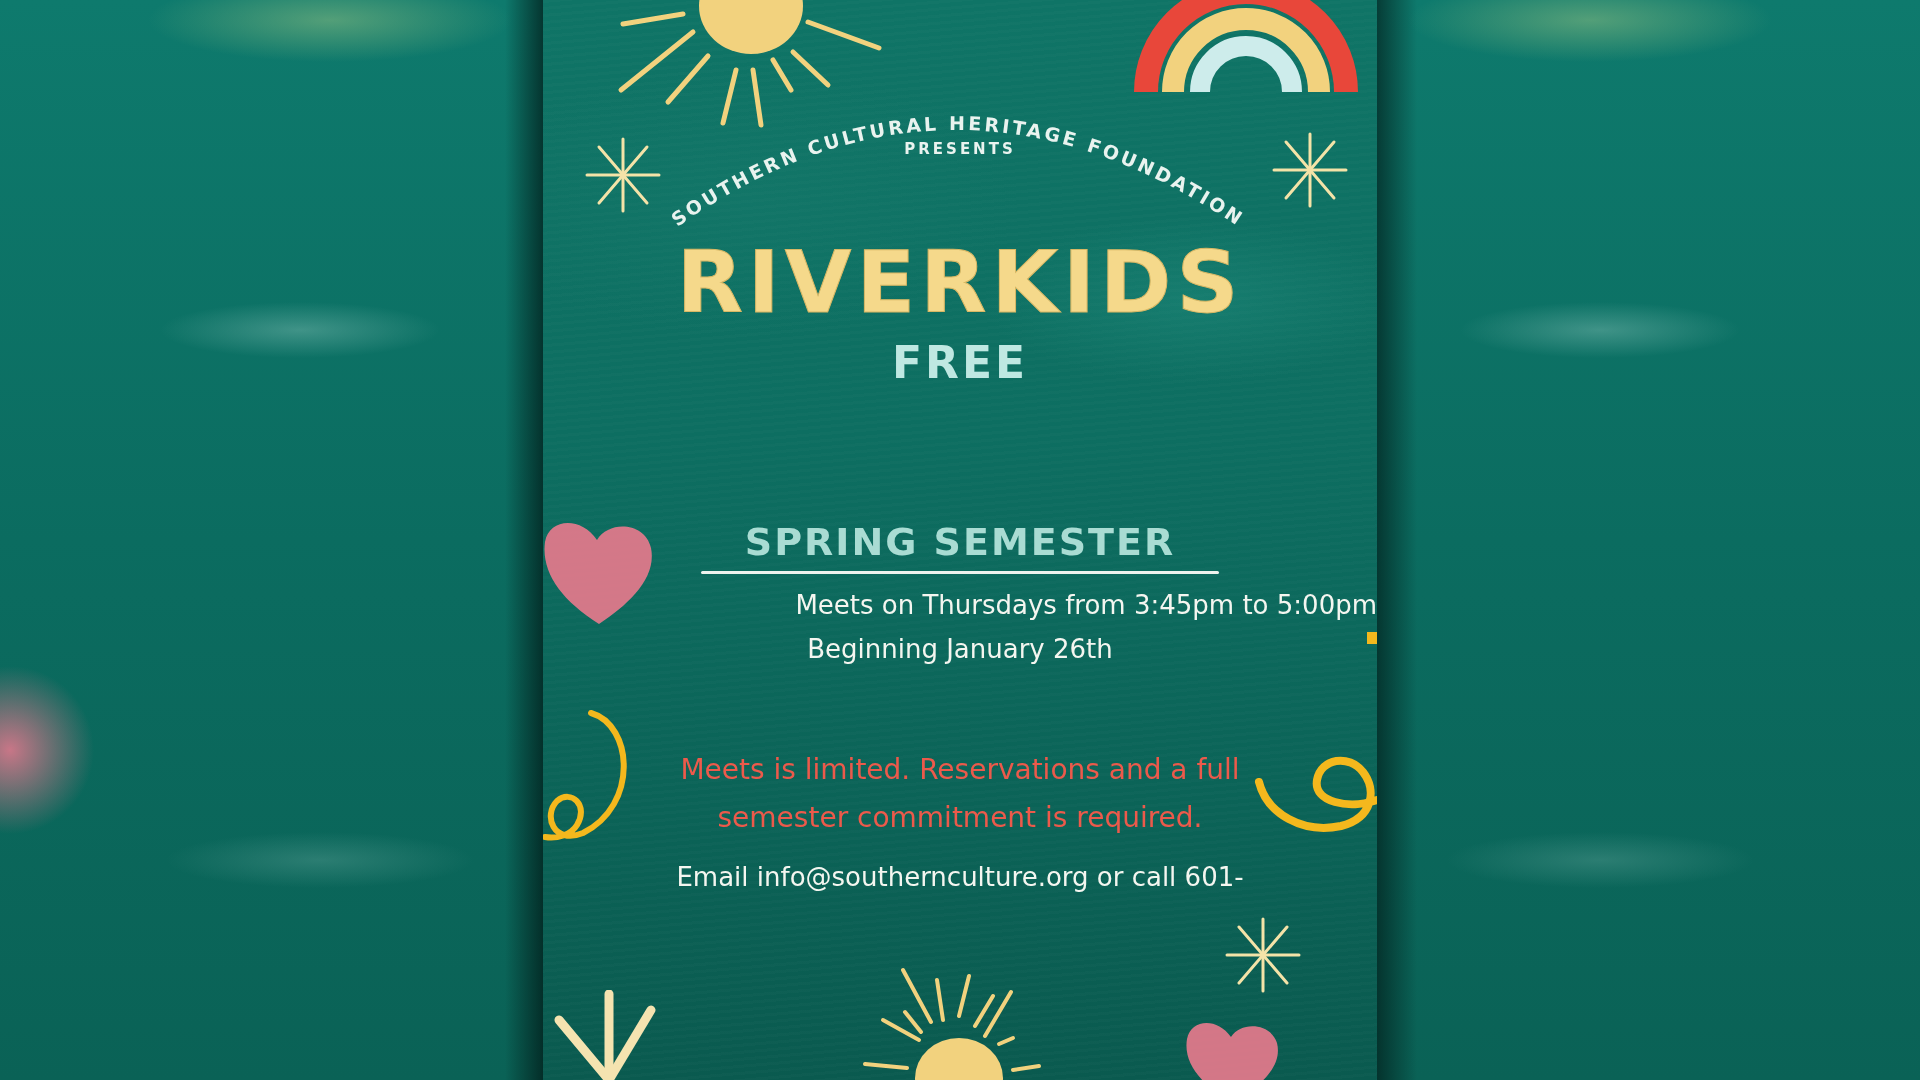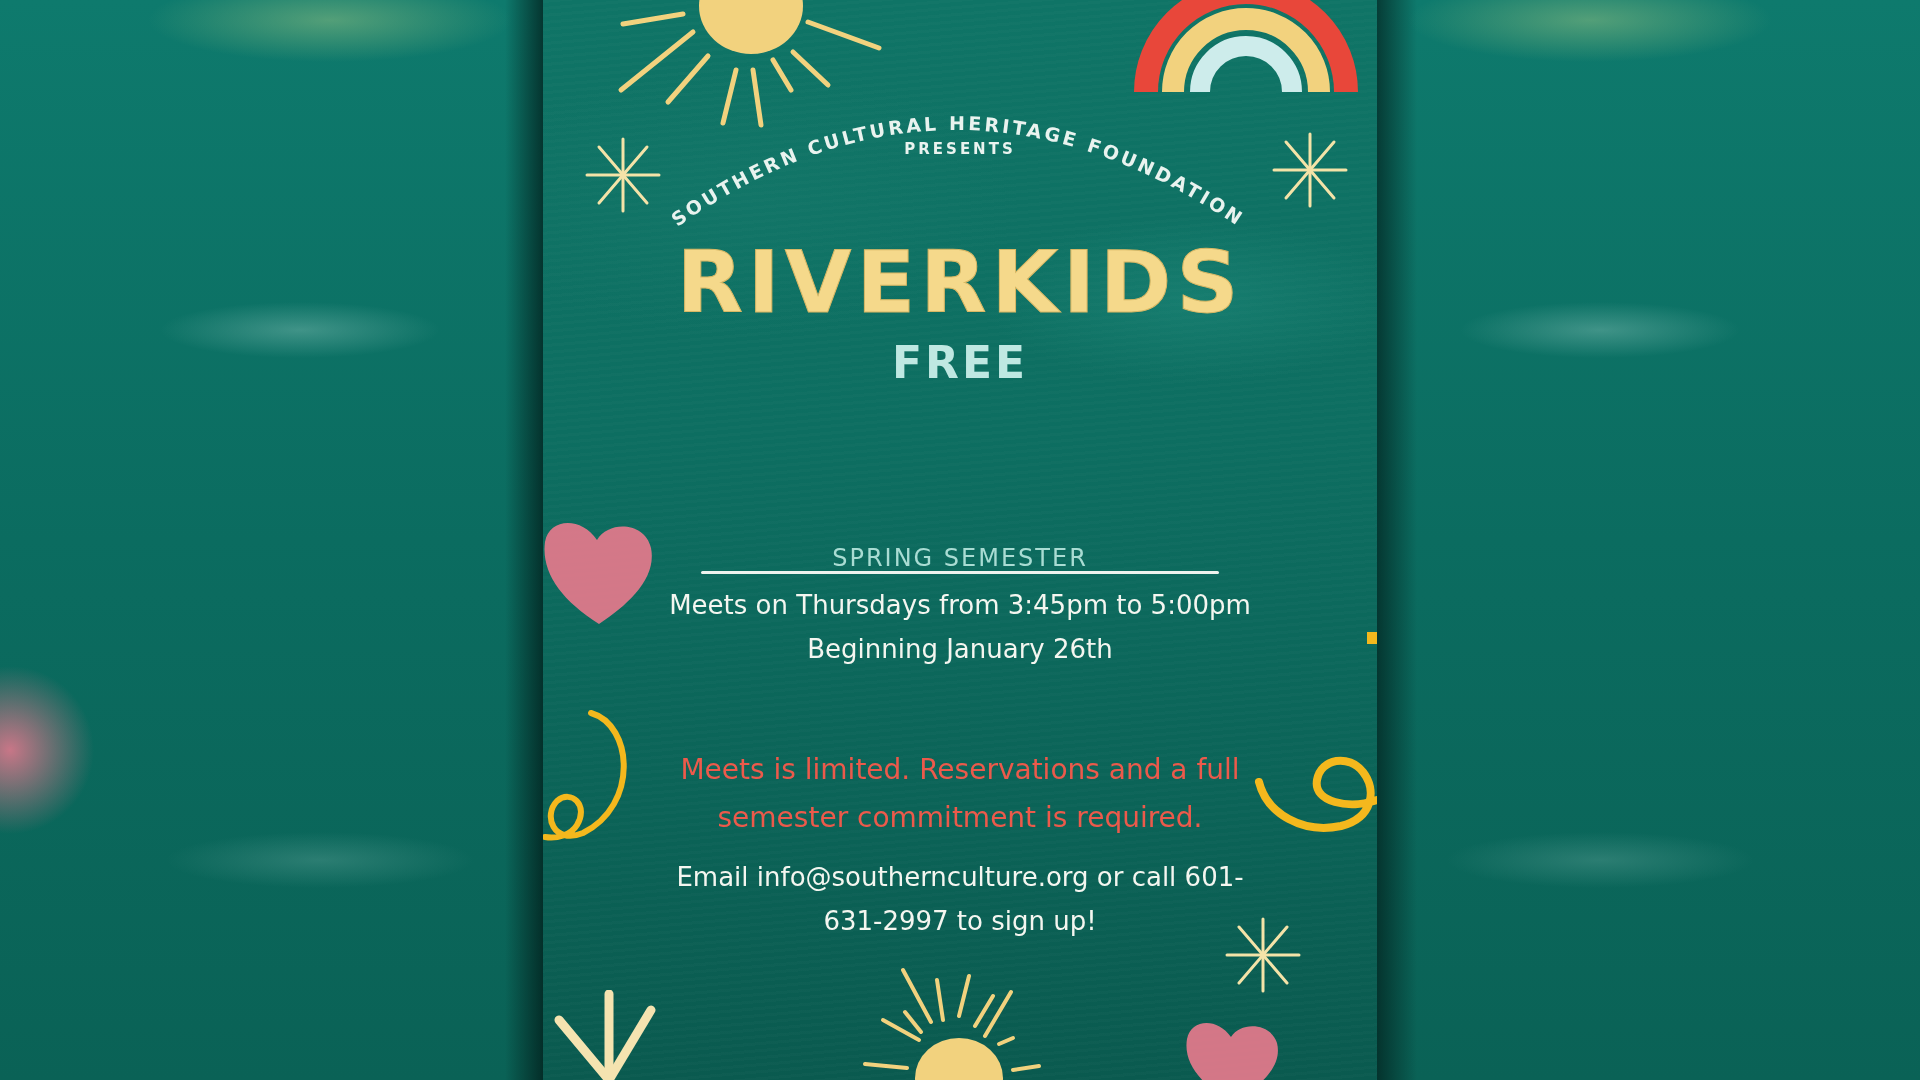--- a/index.html
+++ b/index.html
@@ -50,30 +50,30 @@
       top: 337px; font-weight: bold; font-size: 44px; letter-spacing: 3px;
       color: #bfe8e2;
     }
     .title-after {
       top: 383px; font-weight: bold; font-size: 49px; letter-spacing: 2px; color: #f2f6f2;
     }
     .title-program {
       top: 440px; font-weight: bold; font-size: 49px; letter-spacing: 2px; color: #f2f6f2;
     }
     .subtitle {
-      top: 520px; font-weight: normal; font-size: 24px; letter-spacing: 2px; color: #a9dcd3; margin-top: 24px;
+      top: 520px; font-weight: bold; font-size: 38px; letter-spacing: 2px; color: #a9dcd3;
     }
     .divider {
       position: absolute; left: 158px; top: 571px; width: 518px; height: 3px;
       background: #eef3ee; border-radius: 2px;
     }
     .body-text {
       font-family: "DejaVu Sans", sans-serif; font-size: 26px; color: #f4f6f0; line-height: 44px;
     }
-    .line1 { top: 583px; }
+    .line1 { top: 583px; text-align: right; }
     .line2 { top: 627px; }
     .line3 { top: 683px; }
     .red { color: #ec5a4b; font-size: 28px; line-height: 48px; }
     .line4 { top: 746px; }
     .line5 { top: 794px; }
     .line6 { top: 855px; }
     .line7 { top: 899px; }
 
     .deco { position: absolute; }
   </style>
@@ -142,21 +142,20 @@
   <div class="center-block title-riverkids">RIVERKIDS</div>
   <div class="center-block title-free">FREE</div>
   <div class="center-block subtitle">SPRING SEMESTER</div>
   <div class="divider"></div>
 
   <div class="center-block body-text line1">Meets on Thursdays from 3:45pm to 5:00pm</div>
   <div class="center-block body-text line2">Beginning January 26th</div>
   <div class="center-block body-text red line4">Meets is limited. Reservations and a full</div>
   <div class="center-block body-text red line5">semester commitment is required.</div>
   <div class="center-block body-text line6">Email info@southernculture.org or call 601-</div>
-  <div class="center-block body-text line7">631-2997 to sign up!</div>
 
   <svg class="deco" style="left:-2px;top:512px;" width="120" height="120" viewBox="0 0 120 120">
     <path d="M58 112 C 20 88, 0 60, 4 30 C 8 6, 40 4, 56 28 C 68 8, 104 10, 110 36 C 116 66, 88 92, 58 112 Z" fill="#e57a8c" opacity="0.92"></path>
   </svg>
 
   <svg class="deco" style="left:640px;top:1015px;" width="100" height="90" viewBox="0 0 100 90">
     <path d="M50 88 C 18 70, 0 48, 4 24 C 8 4, 34 2, 48 22 C 58 6, 88 8, 94 28 C 100 52, 76 72, 50 88 Z" fill="#e57a8c" opacity="0.92"></path>
   </svg>
 
   <svg class="deco" style="left:0px;top:705px;" width="100" height="140" viewBox="0 0 100 140">

